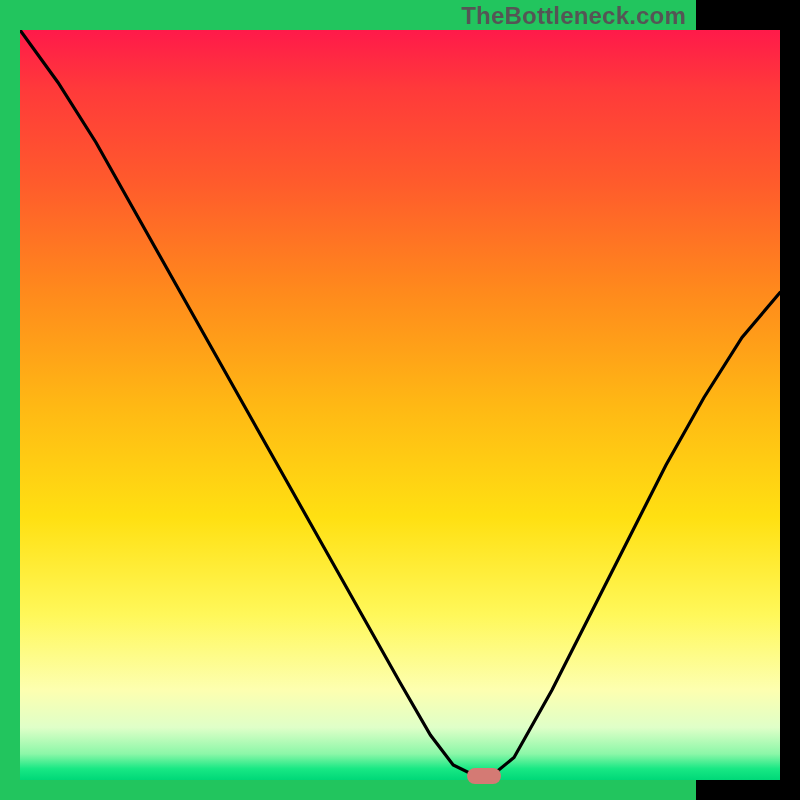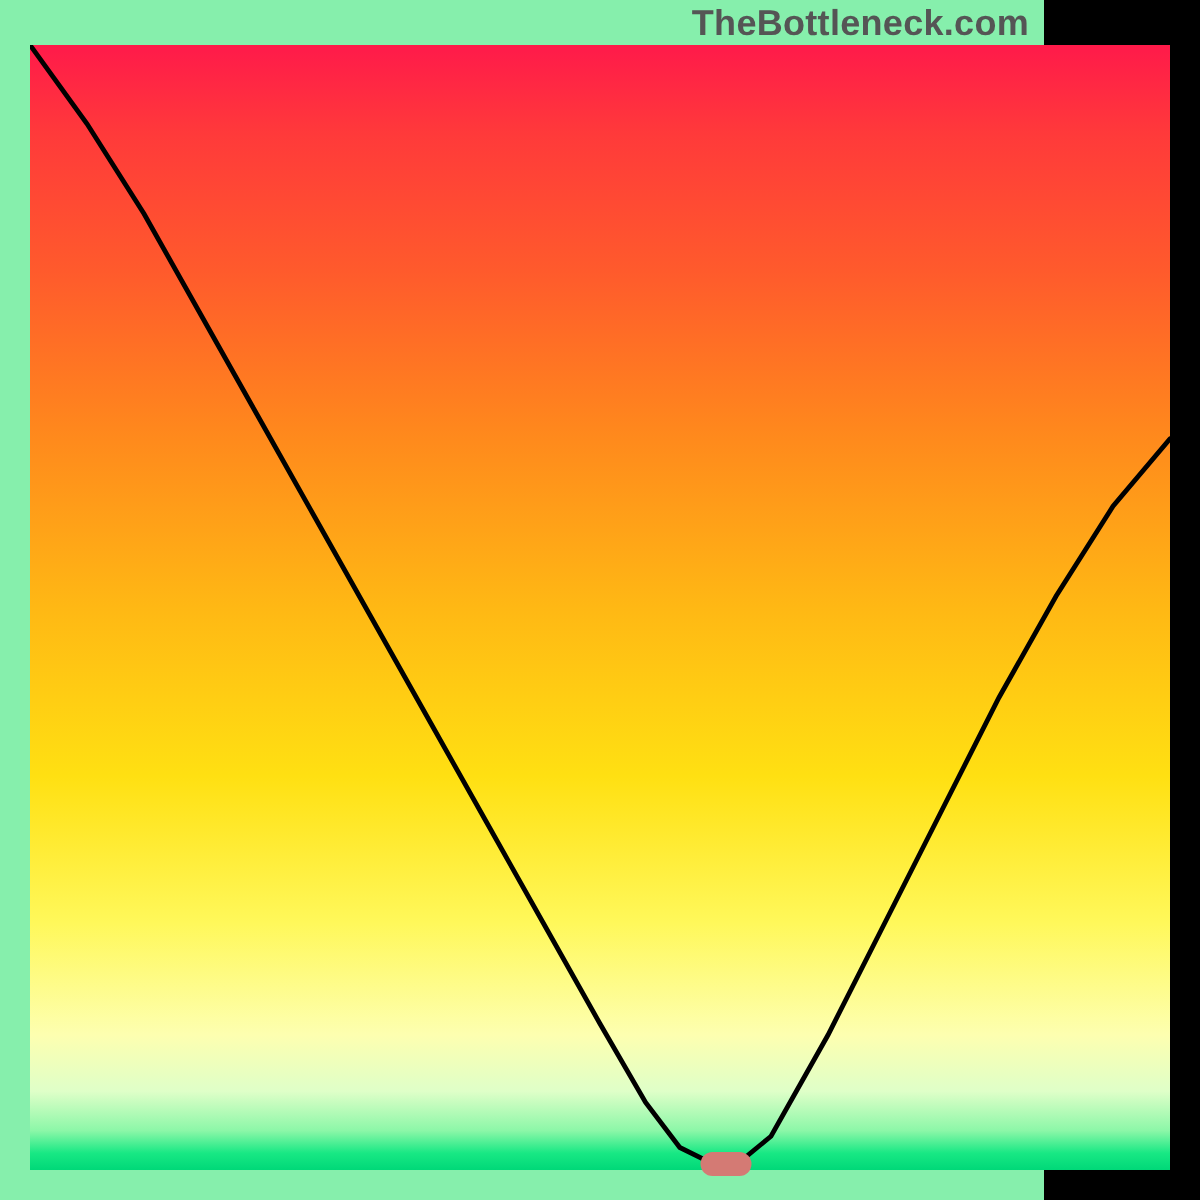--- a/index.html
+++ b/index.html
@@ -8,21 +8,21 @@
     width: 800px;
     height: 800px;
     background: #000;
     overflow: hidden;
     font-family: Arial, Helvetica, sans-serif;
   }
   .frame {
     position: relative;
     width: 696px;
     height: 800px;
-    background: #86efac;
+    background: #22c55e;
   }
   .watermark {
     position: absolute;
     top: 2px;
     right: 10px;
     color: #555;
     font-size: 24px;
     font-weight: 600;
     letter-spacing: 0.2px;
     z-index: 30;

